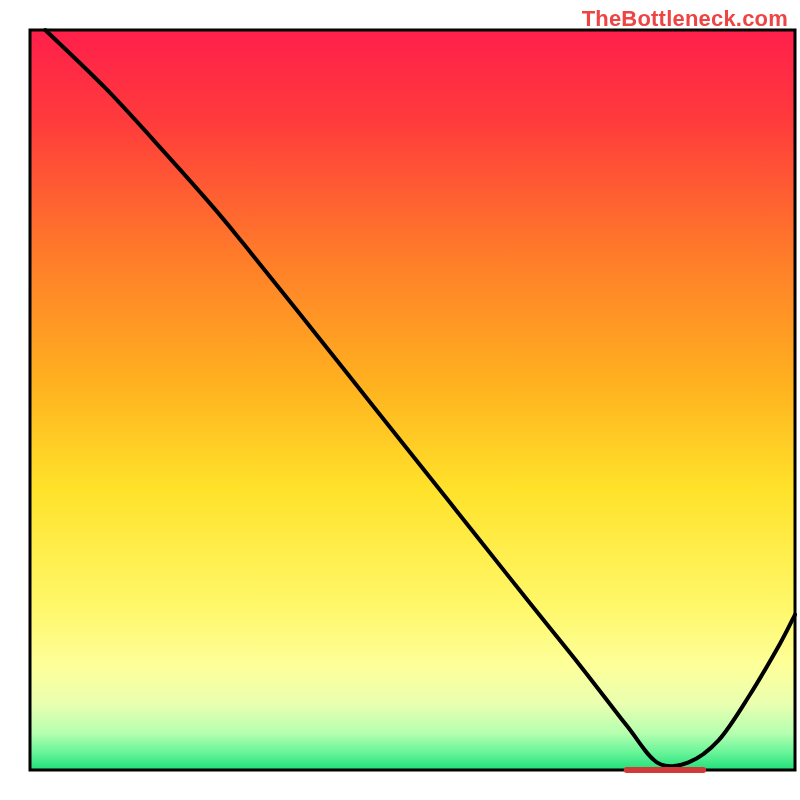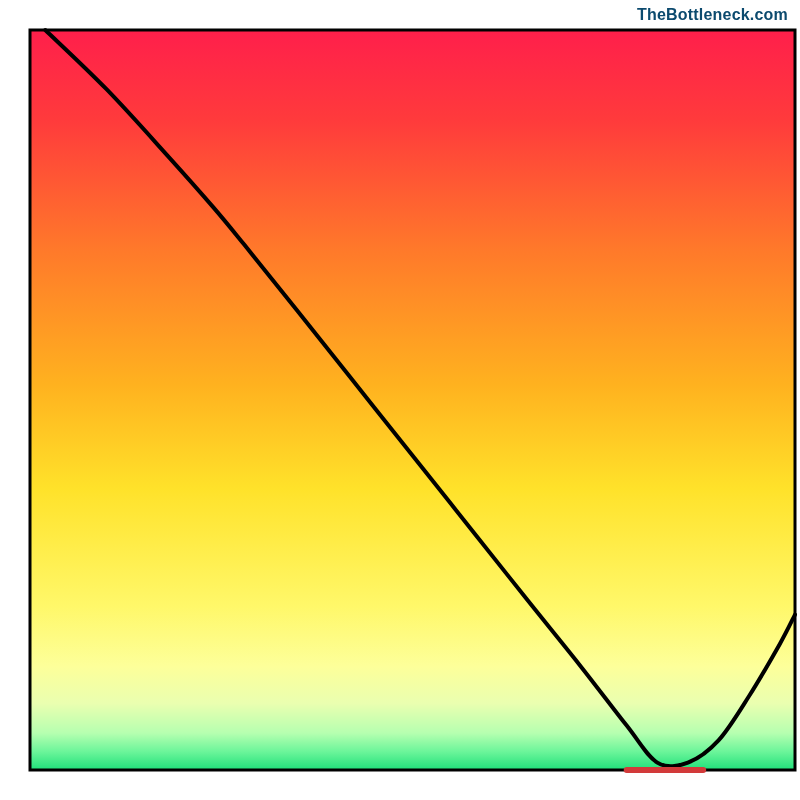--- a/index.html
+++ b/index.html
@@ -12,23 +12,23 @@
   }
   .wrap {
     position: relative;
     width: 800px;
     height: 800px;
   }
   .attribution {
     position: absolute;
     top: 6px;
     right: 12px;
-    font-size: 16px;
+    font-size: 22px;
     font-weight: bold;
-    color: #0c4a6e;
+    color: #ef4444;
     letter-spacing: 0.2px;
   }
   svg {
     display: block;
     position: absolute;
     left: 0;
     top: 0;
   }
   .residual {
     position: absolute;

